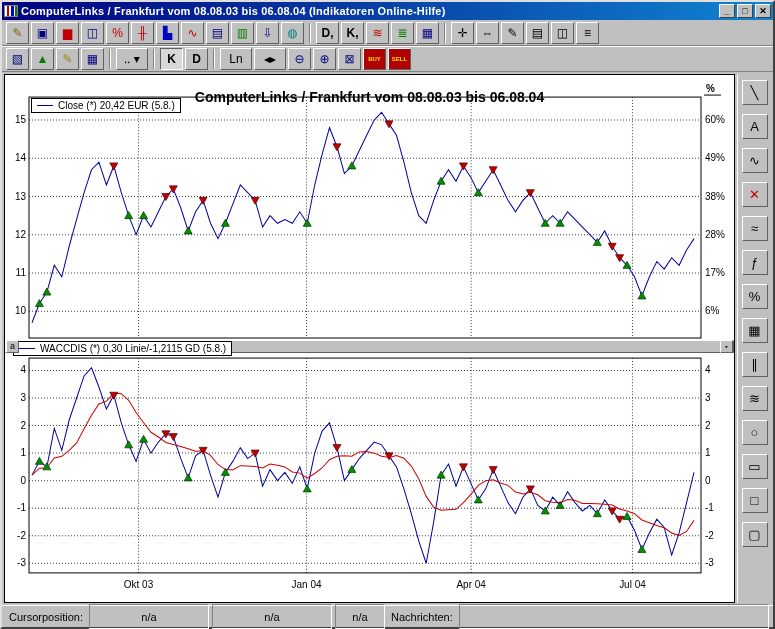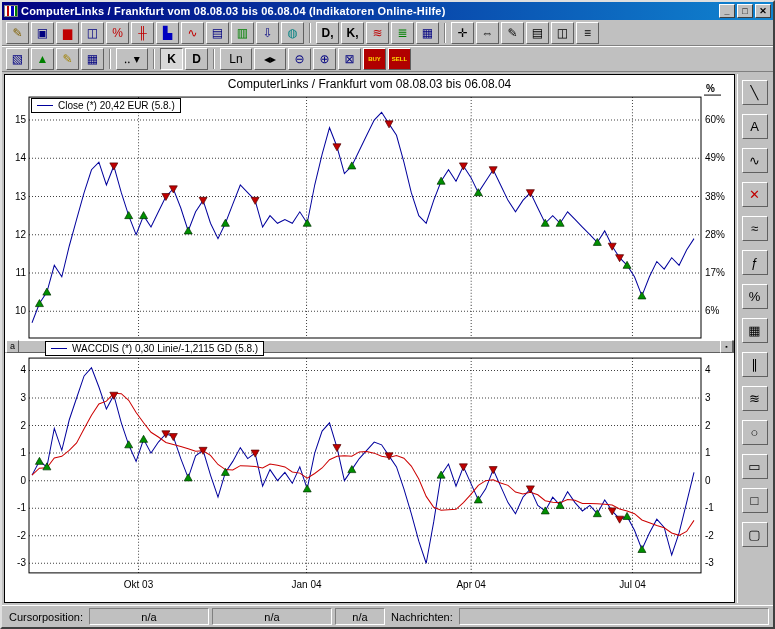--- a/index.html
+++ b/index.html
@@ -45,30 +45,30 @@
   .tbtn.bold { font-weight:bold; }
   .tbtn.badge { font-weight:bold; letter-spacing:0; }
   .tsep { width:2px; height:20px; margin:0 4px; flex:0 0 2px;
     border-left:1px solid #808080; border-right:1px solid #fff; }
   
   .main { flex:1; display:flex; padding:2px; gap:2px; min-height:0; }
   .chart-wrap { flex:1; position:relative; }
   .chart-panel { position:absolute; inset:0; background:#fff; border:1px solid #000; overflow:hidden; }
   .chart-svg { position:absolute; inset:0; width:100%; height:100%; }
   .chart-title {
-    position:absolute; top:2px; left:0; right:0; text-align:center;
-    font-weight:normal; font-size:12px; z-index:3;
+    position:absolute; top:14px; left:0; right:0; text-align:center;
+    font-weight:bold; font-size:14px; z-index:3;
   }
   .legend {
     position:absolute; background:#fff; border:1px solid #000; height:15px;
     display:flex; align-items:center; gap:5px; padding:0 5px; font-size:10px; z-index:4; white-space:nowrap;
   }
   .legend .sw { width:16px; height:0; border-top:1px solid #00009c; }
   .legend.top { left:26px; top:23px; }
-  .legend.bot { left:40px; top:calc(50.3% + 1px); }
+  .legend.bot { left:8px; top:calc(50.3% + 1px); }
   .splitter {
     position:absolute; left:0; right:0; top:50.3%; height:13px; z-index:2;
     background:#c0c0c0; border:1px solid; border-color:#fff #606060 #606060 #fff;
   }
   .pane-a, .pane-btn {
     position:absolute; top:50.3%; width:13px; height:13px; z-index:5;
     background:#c0c0c0; border:1px solid; border-color:#fff #606060 #606060 #fff;
     font-size:9px; line-height:11px; text-align:center; padding:0;
   }
   .pane-a { left:1px; }
@@ -84,21 +84,21 @@
     background:#c0c0c0; border:1px solid; border-color:#fff #606060 #606060 #fff;
     font-size:13px; line-height:1; font-family:"Liberation Sans", sans-serif; cursor:default;
   }
   
   .statusbar {
     flex:0 0 22px; height:22px; display:flex; align-items:center; gap:3px;
     padding:2px 4px; border-top:1px solid #fff;
   }
   .sb-label { padding:0 3px; white-space:nowrap; }
   .sb-panel {
-    height:17px; display:flex; align-items:center; justify-content:center;
+    height:25px; display:flex; align-items:center; justify-content:center;
     border:1px solid; border-color:#808080 #fff #fff #808080; padding:0 24px; white-space:nowrap;
   }
   .sb-p1 { width:120px; } .sb-p2 { width:120px; } .sb-p3 { width:46px; } .sb-grow { flex:1; }
 </style>
 </head>
 <body>
 
 <div class="window">
 
   <div class="titlebar">

